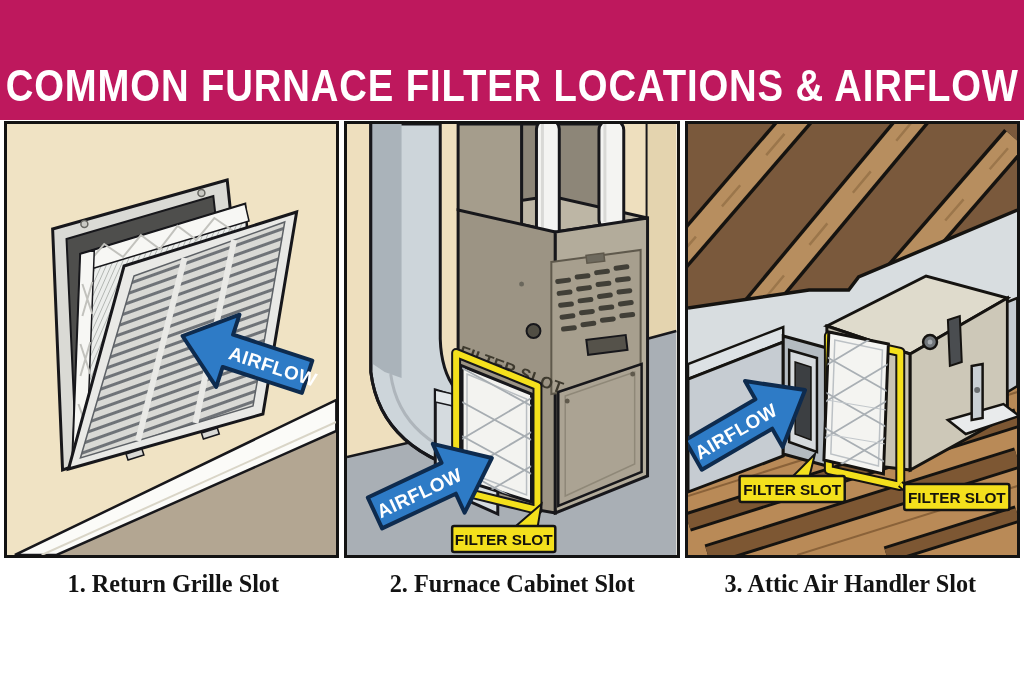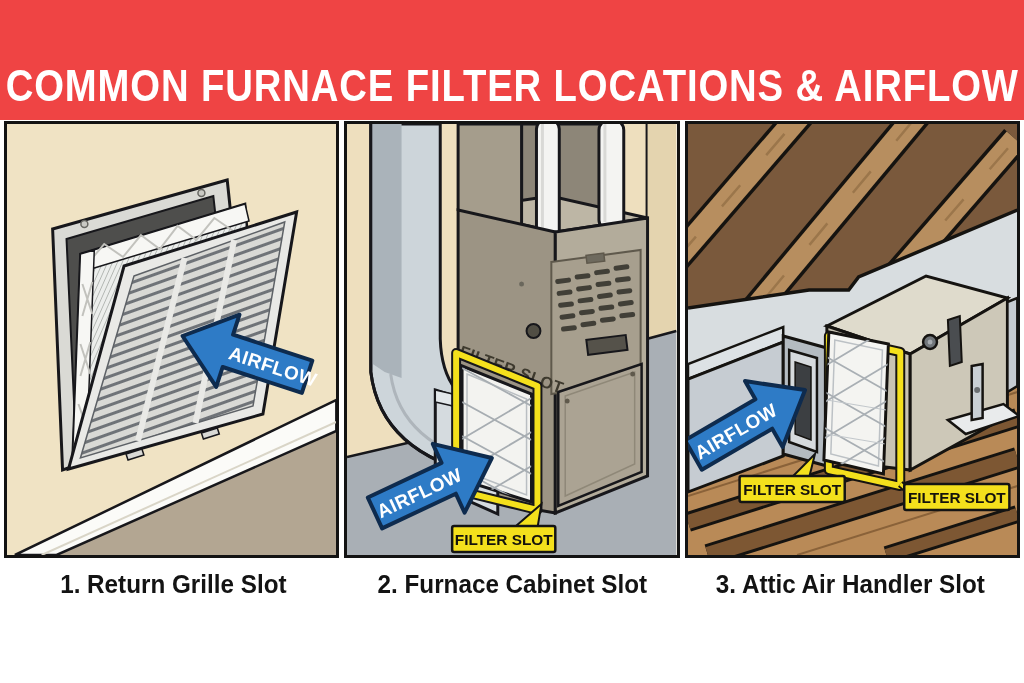--- a/index.html
+++ b/index.html
@@ -1,36 +1,36 @@
 <!DOCTYPE html>
 <html><head>
 <meta charset="utf-8">
 <style>
   html,body{margin:0;padding:0;}
   body{
     width:1024px;height:683px;background:#ffffff;overflow:hidden;
     font-family:"Liberation Sans",sans-serif;
   }
   .header{
-    height:120px;background:#ef4444;
+    height:120px;background:#be185d;
     display:flex;align-items:flex-end;justify-content:center;
     padding-bottom:12px;box-sizing:border-box;
   }
   .title{
     color:#ffffff;font-size:44px;font-weight:700;letter-spacing:1px;
     transform:scaleX(.87);white-space:nowrap;line-height:1;
   }
   .panels{display:flex;gap:5px;padding:1px 4px 0;background:#ffffff;}
   .panel{
     flex:1 1 0;height:431px;border:3px solid #131313;background:#ffffff;
     overflow:hidden;
   }
   .panel svg{display:block;width:100%;height:100%;}
   svg text{font-family:"Liberation Sans",sans-serif;}
-  .captions{display:flex;padding:12px 4px 0;}
+  .captions{display:flex;padding:12px 4px 0;font-family:Liberation Serif, serif;}
   .caption{
     flex:1 1 0;text-align:center;font-size:25px;font-weight:700;color:#131313;
     transform:scaleX(.97);white-space:nowrap;
   }
 </style>
 </head>
 <body>
 
 <div class="header">
   <div class="title">COMMON FURNACE FILTER LOCATIONS &amp; AIRFLOW</div>

